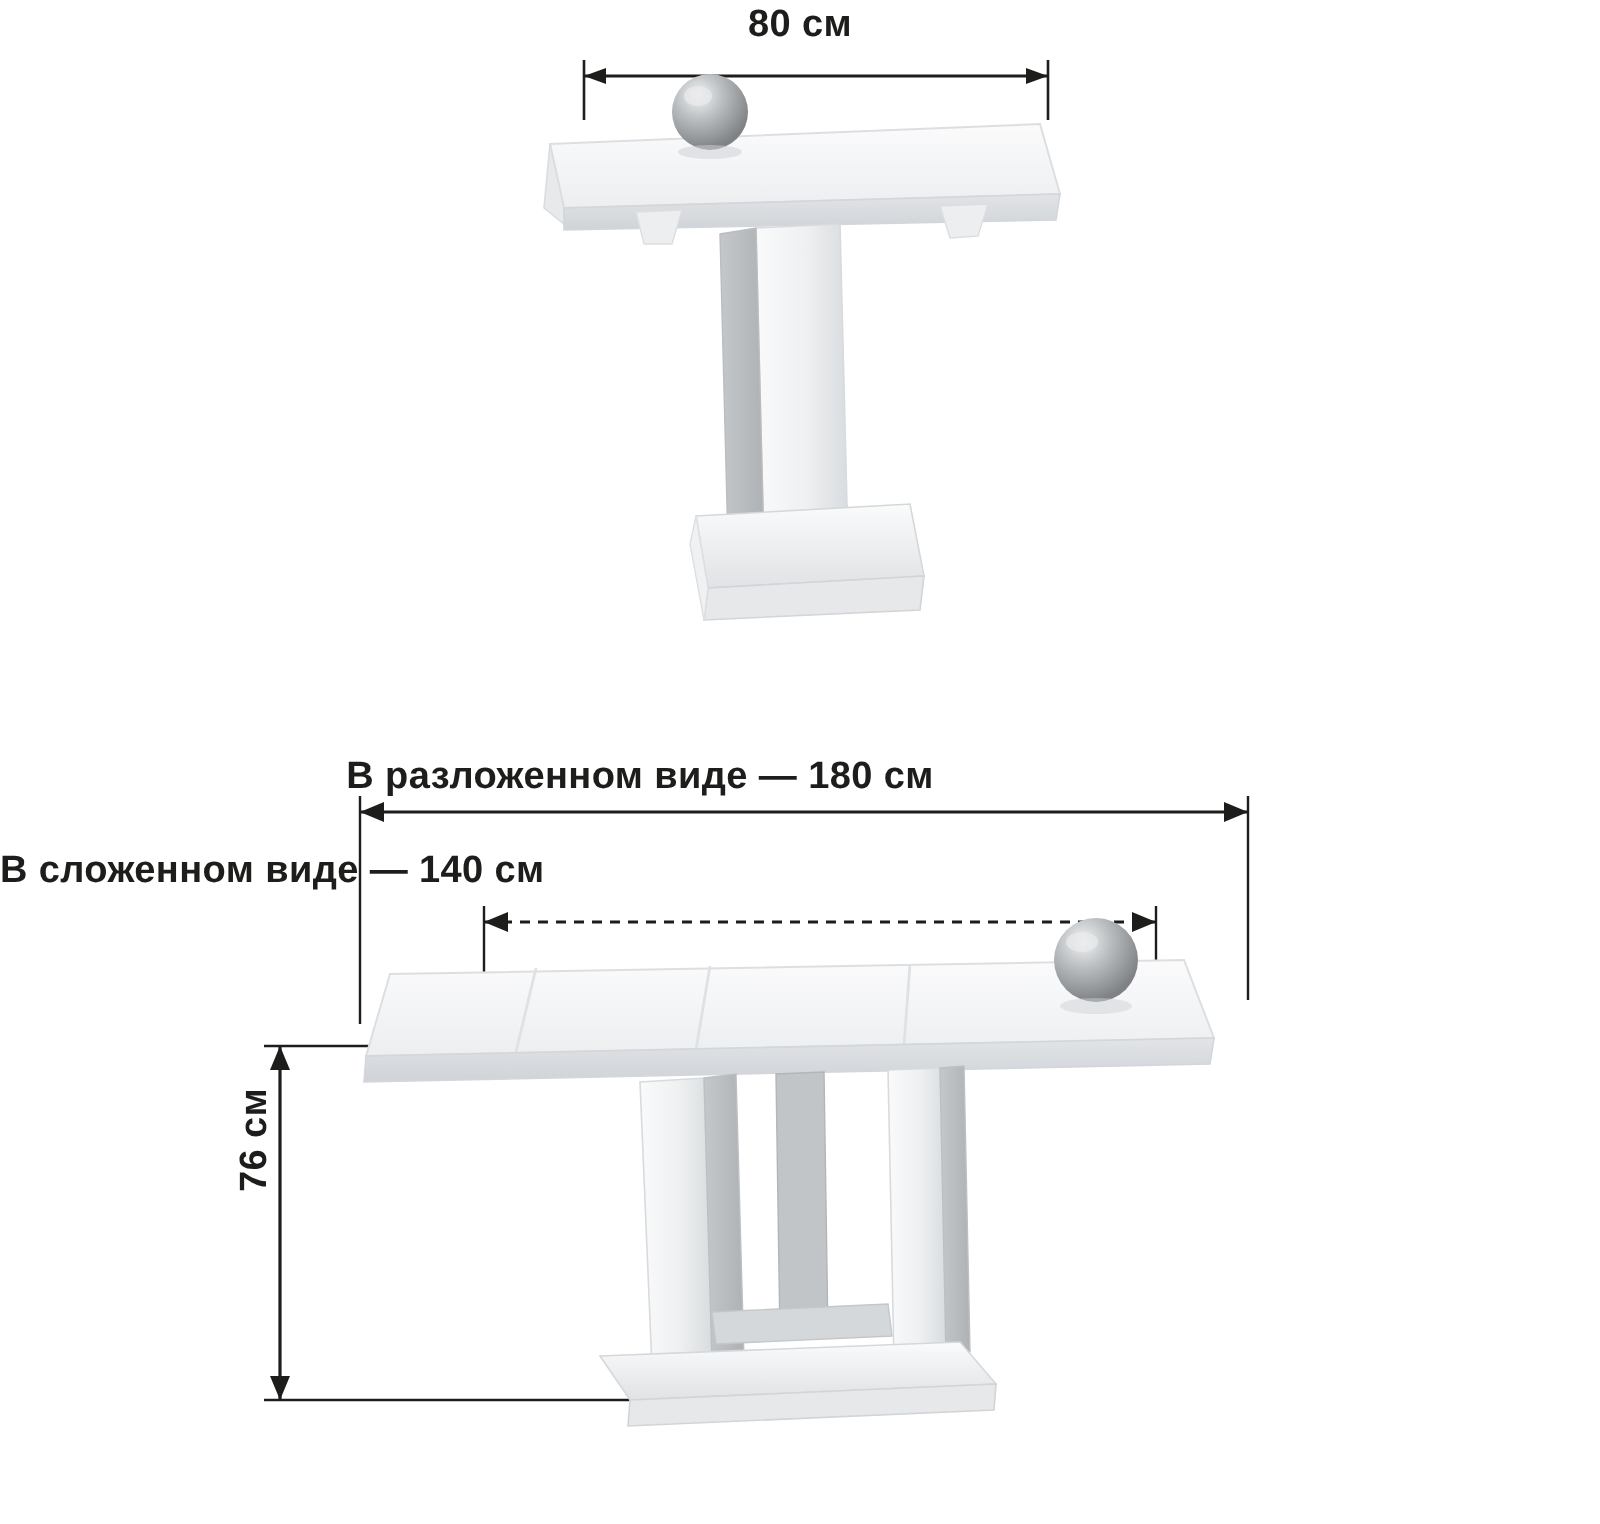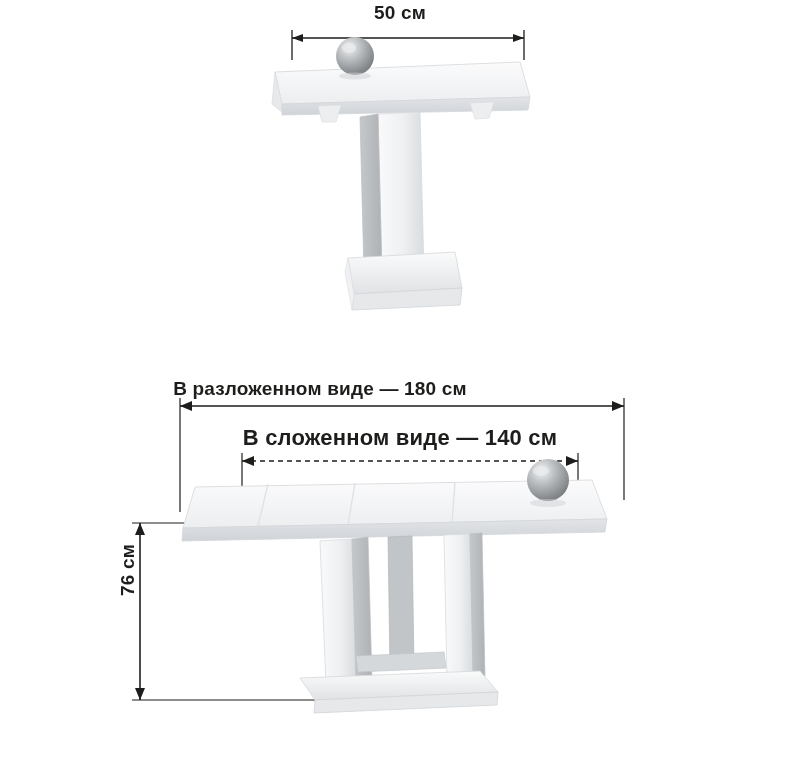--- a/index.html
+++ b/index.html
@@ -35,22 +35,22 @@
   }
   #label-unfolded {
     left: 0; top: 378px;
     width: 640px;
     text-align: center;
     font-size: 19px;
   }
   #label-folded {
     left: 0; top: 425px;
     width: 800px;
-    text-align: center;
-    font-size: 22px;
+    text-align: left;
+    font-size: 19px;
   }
   #label-height {
     left: 108px; top: 565px;
     width: 40px;
     font-size: 19px;
     text-align: center;
     transform: rotate(-90deg);
     transform-origin: 50% 50%;
   }
   svg { position: absolute; left: 0; top: 0; }
@@ -167,21 +167,21 @@
 
       <polygon points="300,678 480,671 498,692 315,700" fill="url(#baseGrad)" stroke="#d5d8db" stroke-width="0.8"></polygon>
       <polygon points="315,700 498,692 497,705 314,713" fill="#e6e8ea" stroke="#d2d5d8" stroke-width="0.8"></polygon>
 
       <circle cx="548" cy="480" r="21" fill="url(#sphGrad)"></circle>
       <ellipse cx="541" cy="471" rx="8" ry="5" fill="#e9eaeb" opacity="0.72"></ellipse>
       <ellipse cx="548" cy="503" rx="18" ry="4" fill="#cfd2d5" opacity="0.5"></ellipse>
     </g>
   </svg>
 
-  <div class="dim-label" id="label-top-width">50 см</div>
+  <div class="dim-label" id="label-top-width">80 см</div>
 
   <div class="dim-label" id="label-unfolded">В разложенном виде — 180 см</div>
 
   <div class="dim-label" id="label-folded">В сложенном виде — 140 см</div>
 
   <div class="dim-label" id="label-height">76 см</div>
 
 </div>
 
 </body></html>

